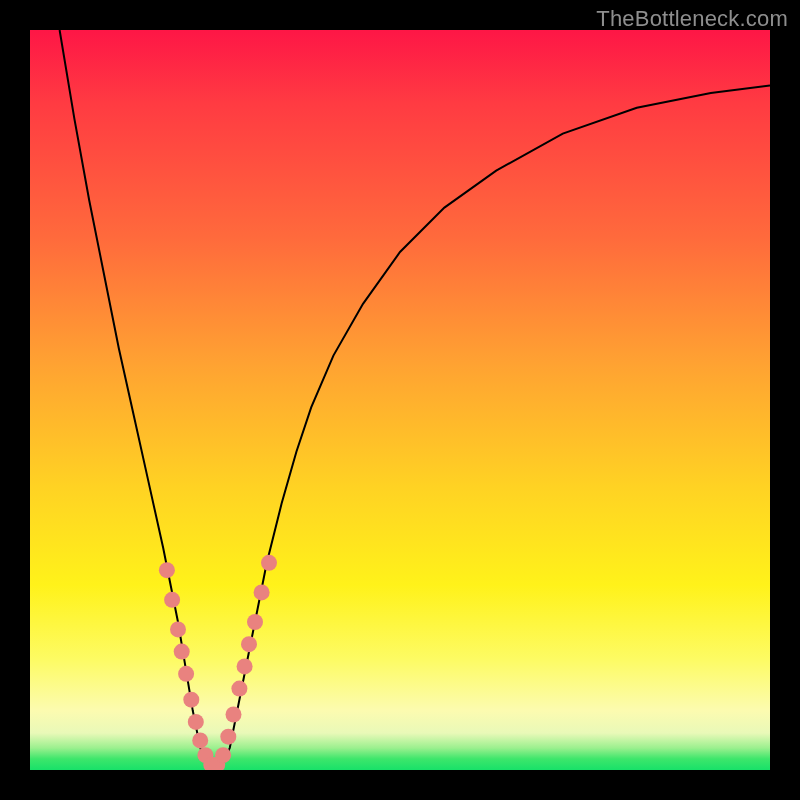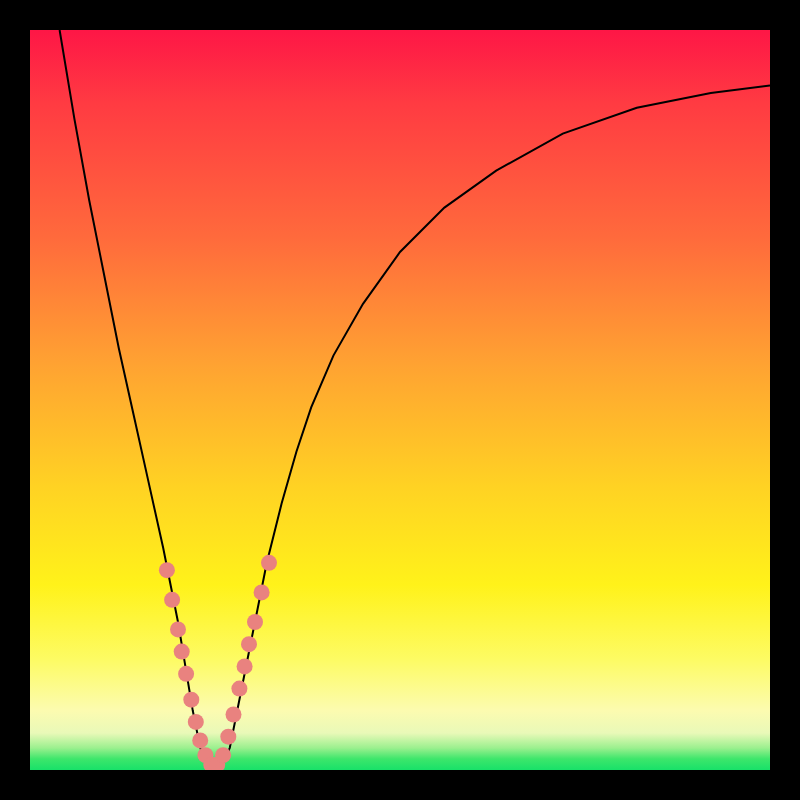--- a/index.html
+++ b/index.html
@@ -59,20 +59,21 @@
     font-weight: 500;
     letter-spacing: 0.2px;
     user-select: none;
   }
 </style>
 </head>
 <body>
 
 <div class="stage">
 
+  <div class="watermark">TheBottleneck.com</div>
 
   <div class="plot">
     <div class="gradient"></div>
     <svg class="curve" viewBox="0 0 740 740" preserveAspectRatio="none">
       <path id="curve-path" fill="none" stroke="#000000" stroke-width="2" d="M29.6 0.0 L44.4 88.8 L59.2 170.2 L74.0 244.2 L88.8 318.2 L103.6 384.8 L118.4 451.4 L133.2 518.0 L148.0 592.0 L155.4 636.4 L162.8 680.8 L170.2 717.8 L177.6 736.3 L185.0 740.0 L192.4 736.3 L199.8 717.8 L207.2 680.8 L222.0 606.8 L236.8 532.8 L251.6 473.6 L266.4 421.8 L281.2 377.4 L303.4 325.6 L333.0 273.8 L370.0 222.0 L414.4 177.6 L466.2 140.6 L532.8 103.6 L606.8 77.7 L680.8 62.9 L740.0 55.5"></path>
       <g id="marker-group">
           <circle cx="136.9" cy="540.2" r="8" fill="#e9827f"></circle>
           <circle cx="142.1" cy="569.8" r="8" fill="#e9827f"></circle>
           <circle cx="148.0" cy="599.4" r="8" fill="#e9827f"></circle>
           <circle cx="151.7" cy="621.6" r="8" fill="#e9827f"></circle>

